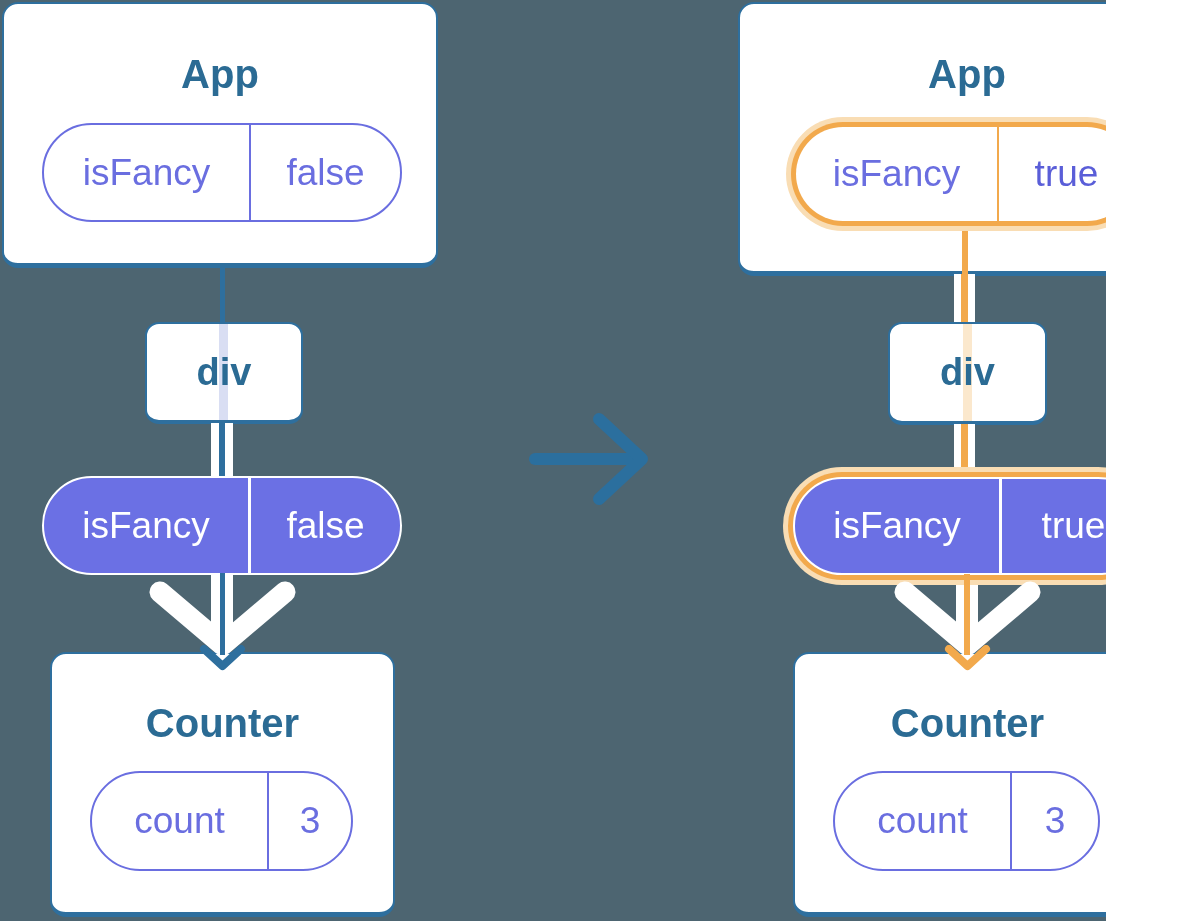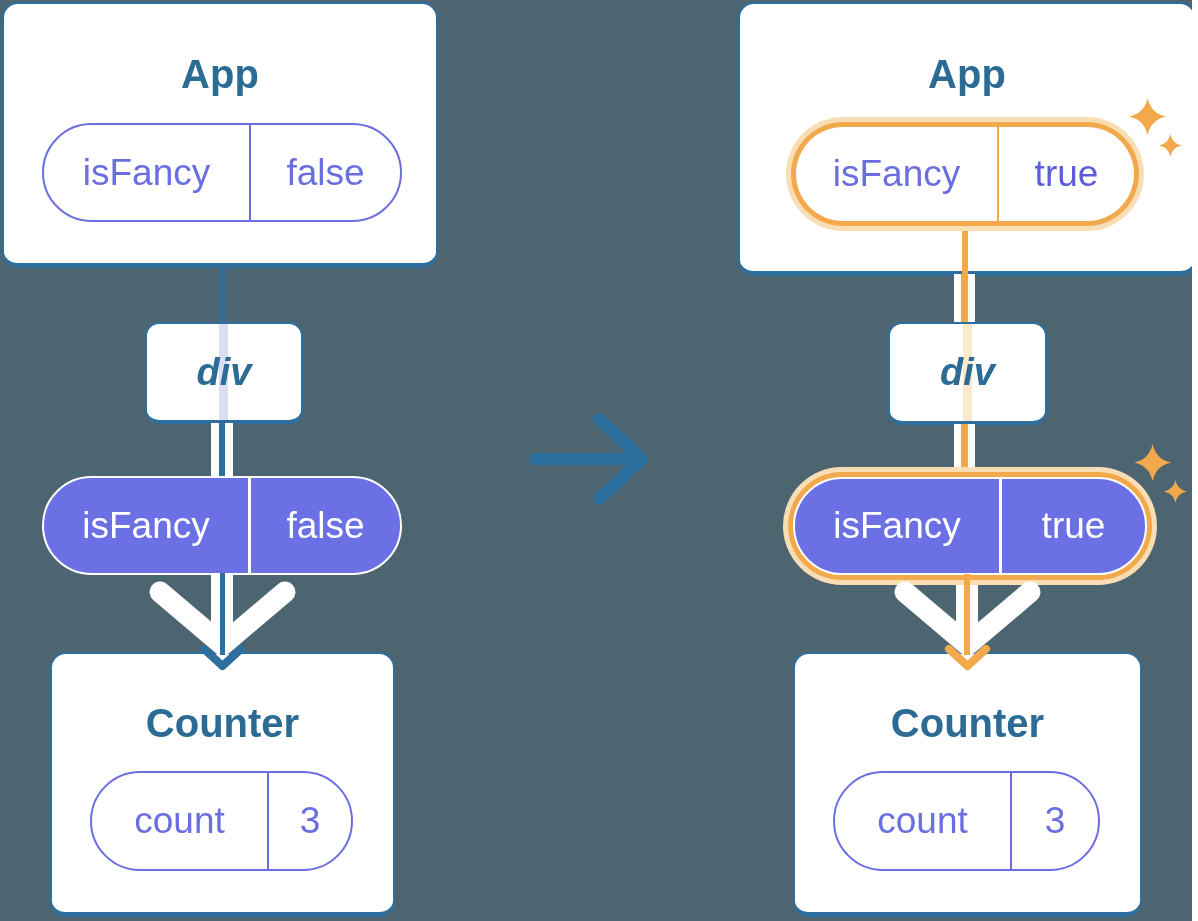--- a/index.html
+++ b/index.html
@@ -1,17 +1,17 @@
 <!DOCTYPE html>
 <html><head>
 <meta charset="utf-8">
 <style>
   html,body { margin:0; padding:0; }
   .scene {
-    position:relative; width:1192px; height:921px;
+    position:relative; width:1106px; height:921px;
     background:#4d6571; overflow:hidden;
     font-family:"Liberation Sans", sans-serif;
   }
   .card {
     position:absolute; background:#ffffff; box-sizing:border-box;
     border:2px solid #2e6f9e; border-bottom-width:5px;
     border-radius:16px; z-index:1;
   }
   .card-title {
     position:absolute; left:0; right:0; text-align:center;
@@ -28,21 +28,21 @@
   .pill-plain .cell.value { border-left:2px solid #f2a94c; }
   .pill-filled { background:#6b70e4; color:#ffffff; border:2px solid #ffffff; }
   .pill-filled .cell.value { border-left:3px solid #ffffff; }
   .hl { box-shadow: 0 0 0 5px #f2a94c, 0 0 0 10px #f9ddb4; }
   .val-bold { font-weight:400; }
   .pill-plain .val-bold { color:#5a5ed8; }
   .divcard {
     position:absolute; background:#fff; box-sizing:border-box;
     border:2px solid #2e6f9e; border-bottom-width:4px; border-radius:14px;
     display:flex; align-items:center; justify-content:center;
-    color:#2b6b94; font-size:38px; font-weight:600; z-index:1;font-style:italic;
+    color:#2b6b94; font-size:38px; font-weight:600; z-index:1;
   }
   .divcard .stripe { position:absolute; top:0; bottom:0; width:9px; z-index:0; }
   .divcard .lbl { position:relative; z-index:1; }
   .vline { position:absolute; }
   .tri-shaft { position:absolute; display:flex; z-index:2; }
   .tri-shaft span { display:block; }
   .arr { position:absolute; }
   svg { display:block; }
 </style>
 </head>

